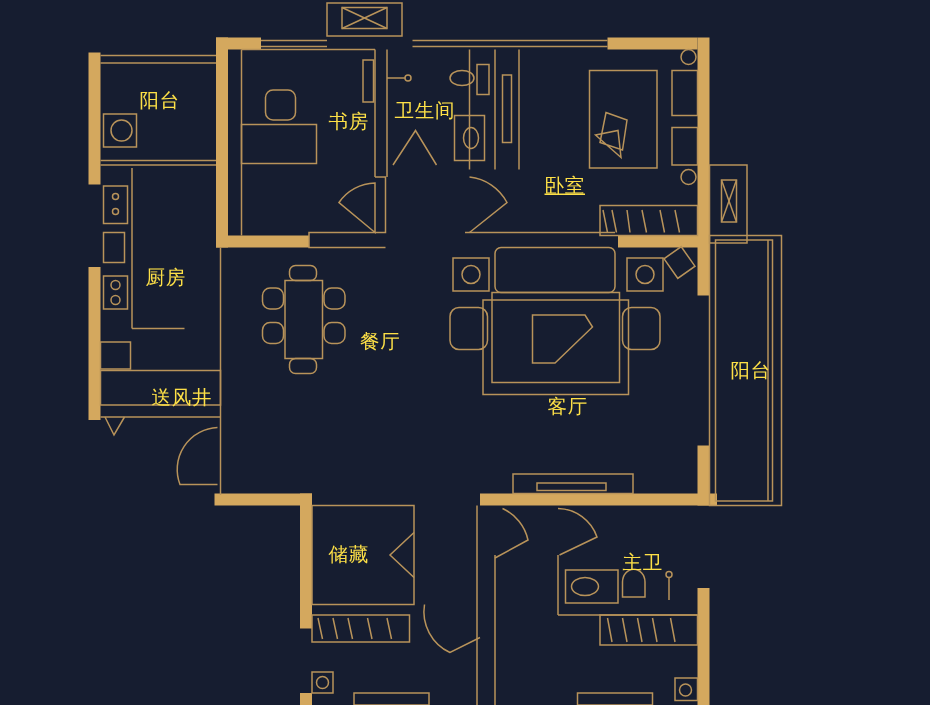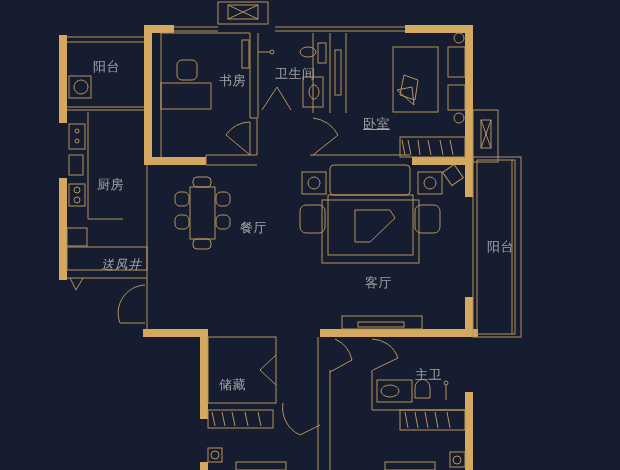--- a/index.html
+++ b/index.html
@@ -4,21 +4,21 @@
   <style>
     html, body { margin: 0; padding: 0; }
     body {
       width: 620px; height: 470px; overflow: hidden;
       background: #161d30;
       font-family: "DejaVu Sans", sans-serif;
     }
     .plan { position: absolute; left: 0; top: 0; width: 620px; height: 470px; }
     .label {
       position: absolute;
-      color: #a3a3a3;
+      color: #fde047;
       font-size: 13px;
       letter-spacing: 0.5px;
       white-space: nowrap;
       font-family: "DejaVu Sans", sans-serif;
     }
   </style>
 </head>
 <body>
 
 <svg class="plan" viewBox="0 0 620 470" width="620" height="470" xmlns="http://www.w3.org/2000/svg">
@@ -167,21 +167,21 @@
       <line x1="330" y1="370" x2="330" y2="470"></line>
     <rect x="208" y="448" width="14" height="14"></rect>
       <circle cx="215" cy="455" r="4"></circle>
     <rect x="236" y="462" width="50" height="8"></rect>
     <rect x="385" y="462" width="50" height="8"></rect>
   </g>
 </svg>
 
 <div class="label" style="left:93px;top:58px;">阳台</div>
 <div class="label" style="left:219px;top:72px;">书房</div>
-<div class="label" style="left:263px;top:65px;margin-left:12px;">卫生间</div>
+<div class="label" style="left:263px;top:65px;">卫生间</div>
 <div class="label" style="left:363px;top:115px;text-decoration:underline;">卧室</div>
 <div class="label" style="left:97px;top:176px;">厨房</div>
 <div class="label" style="left:240px;top:219px;">餐厅</div>
 <div class="label" style="left:487px;top:238px;">阳台</div>
-<div class="label" style="left:101px;top:256px;font-style:italic;">送风井</div>
-<div class="label" style="left:365px;top:274px;">客厅</div>
-<div class="label" style="left:219px;top:361px;margin-top:15px;">储藏</div>
+<div class="label" style="left:101px;top:256px;">送风井</div>
+<div class="label" style="left:365px;top:262px;">客厅</div>
+<div class="label" style="left:219px;top:361px;">储藏</div>
 <div class="label" style="left:415px;top:366px;">主卫</div>
 
 </body></html>

